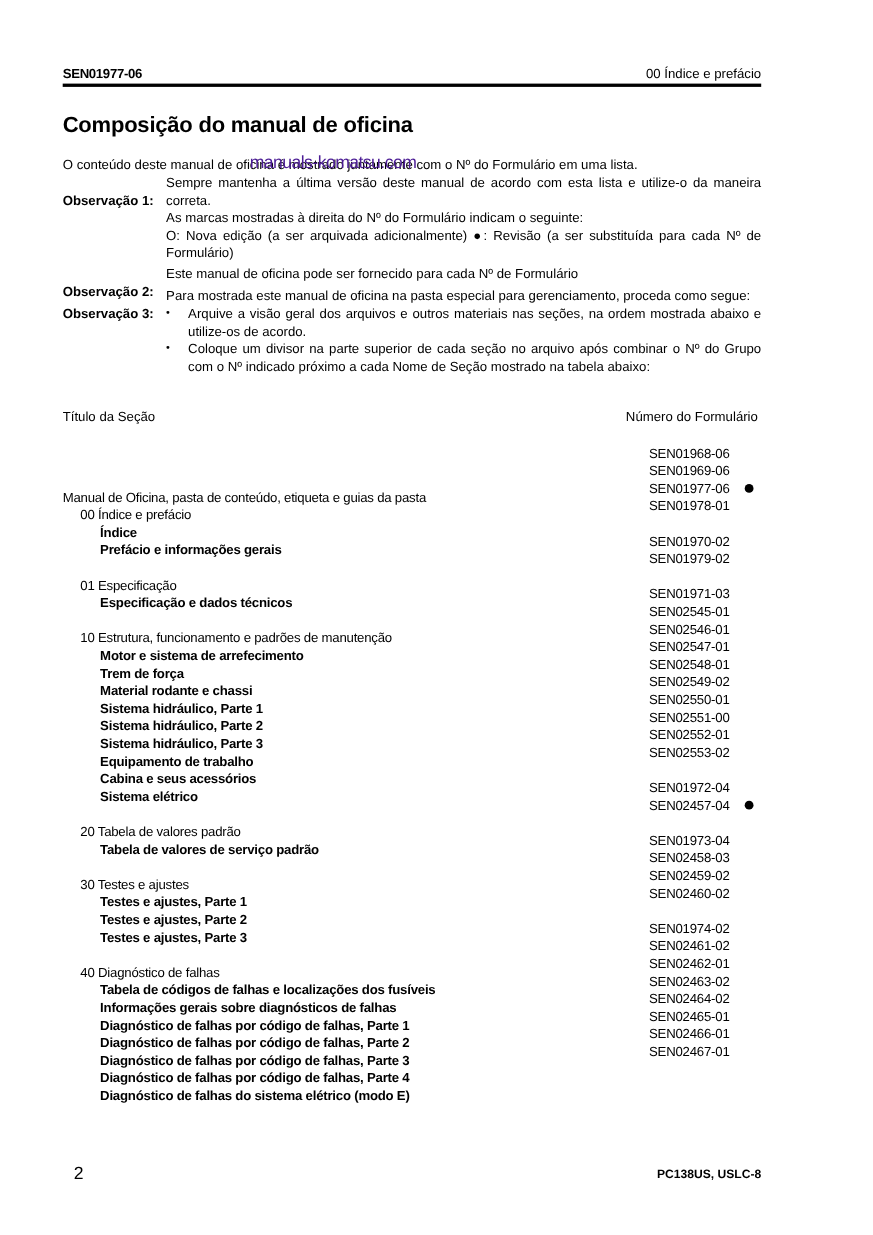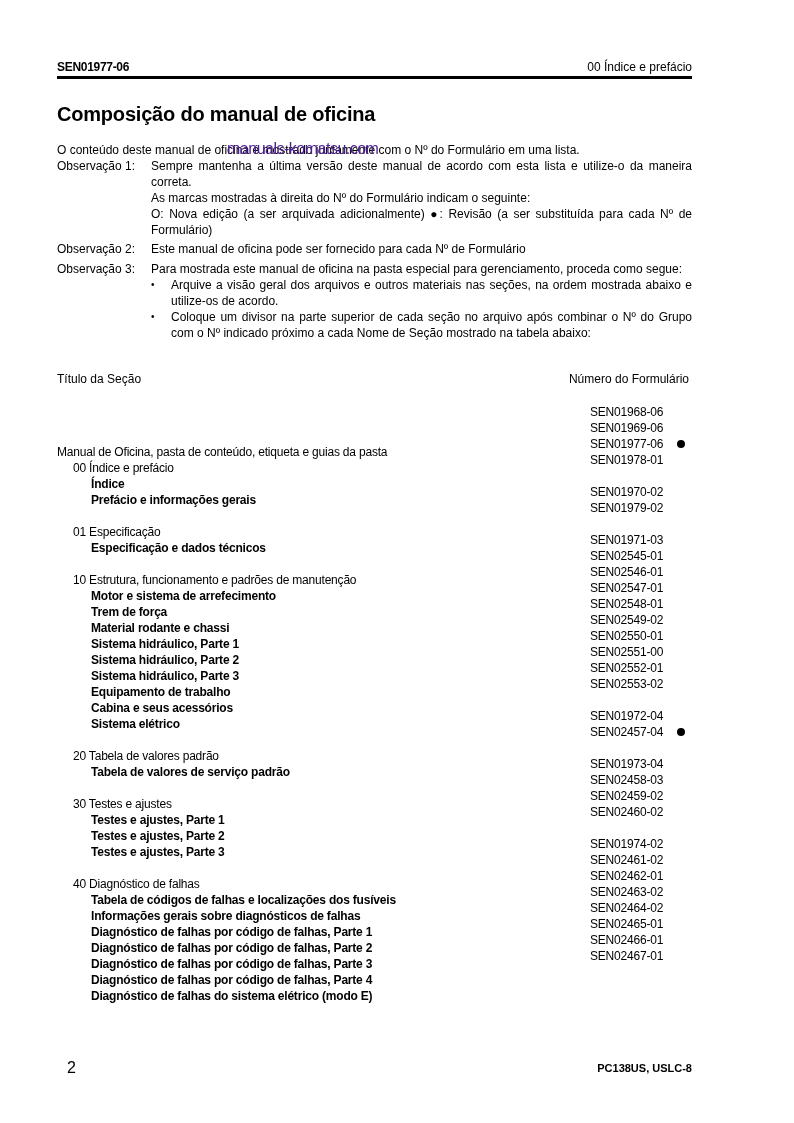--- a/index.html
+++ b/index.html
@@ -6,21 +6,21 @@
   body { width: 794px; height: 1123px; position: relative; font-family: "Liberation Sans", sans-serif; color: #000; overflow: hidden; }
   .page { position: absolute; left: 57px; top: 0; width: 635px; height: 1046px; }
   .hdr { position: absolute; top: 60px; left: 0; width: 635px; height: 16px; font-size: 12px; font-weight: bold; }
   .hdr .l { position: absolute; left: 0; top: 0; letter-spacing: -0.3px; }
   .hdr .r { position: absolute; right: 0; top: 0; font-weight: normal; }
   .hrule { position: absolute; top: 76px; left: 0; width: 635px; height: 3px; background: #000; }
   h1 { position: absolute; top: 103px; left: 0; margin: 0; font-size: 20px; font-weight: bold; letter-spacing: -0.2px; }
   .intro { position: absolute; top: 142px; left: 0; width: 635px; font-size: 12px; line-height: 16px; }
   .watermark { position: absolute; top: 140px; left: 170px; font-size: 16px; color: #4c1d95; letter-spacing: -0.5px; font-family: "Liberation Sans", sans-serif; }
   .obs { position: absolute; left: 0; width: 635px; font-size: 12px; line-height: 16px; }
-  .obs .lbl { position: absolute; left: 0; top: 0; white-space: nowrap; }
+  .obs .lbl { position: absolute; left: 0; top: 16px; white-space: nowrap; font-weight: bold; }
   .obs .body { margin-left: 94px; text-align: justify; }
   .obs ul { margin: 0; padding: 0; list-style: none; }
   .obs li { position: relative; padding-left: 20px; text-align: justify; }
   .obs li::before { content: "•"; position: absolute; left: 0; top: 0; font-size: 10px; }
   .colhdr { position: absolute; top: 372px; left: 0; width: 632px; font-size: 12px; }
   .colhdr .r { position: absolute; right: 0; top: 0; }
   .toc { position: absolute; top: 404px; left: 0; width: 635px; font-size: 12px; }
   .row { position: relative; height: 16px; line-height: 16px; white-space: nowrap; letter-spacing: -0.2px; }
   .row .t { position: absolute; top: 0; margin-top: 40px; }
   .row .f { position: absolute; left: 533px; top: 0; text-align: center; }

